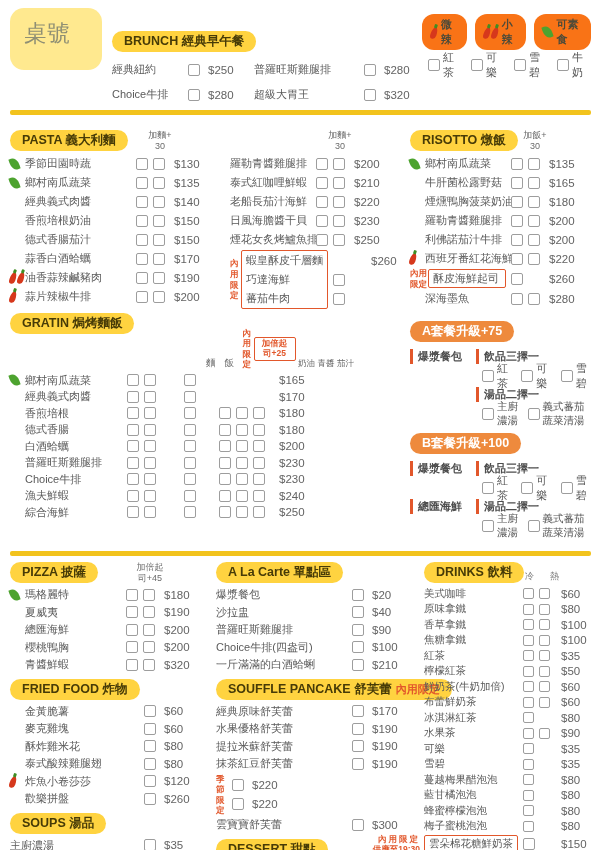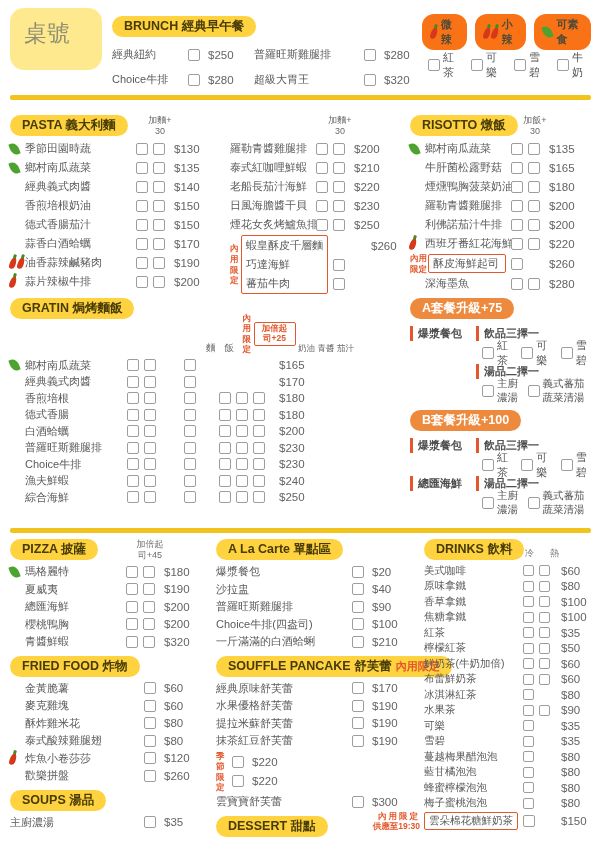--- a/index.html
+++ b/index.html
@@ -22,34 +22,34 @@
   .cb{width:12px;height:12px;border:1.4px solid #9d9d9d;border-radius:2px;background:#fff;display:inline-block;flex:none;box-sizing:border-box;}
   
   .icon-chili{display:inline-block;width:6px;height:12px;background:#d6381c;
       border-radius:50% 50% 60% 40%/65% 65% 35% 35%;transform:rotate(20deg);position:relative;margin:1px 2px 0 0;}
   .icon-chili::before{content:"";position:absolute;top:-3px;left:1px;width:3px;height:4px;background:#3f8d23;border-radius:1px;}
   .icon-leaf{display:inline-block;width:9px;height:12px;background:#4da32f;border-radius:0 70% 0 70%;transform:rotate(-18deg);margin-right:2px;}
   
   .top{display:flex;gap:10px;align-items:flex-start;}
   .table-box{width:92px;height:62px;background:#ffe98f;border-radius:14px;flex:none;
              font-size:23px;color:#8f8f74;padding:10px 0 0 14px;box-sizing:border-box;}
-  .brunch{width:300px;flex:none;margin-top:8px;}
+  .brunch{width:300px;flex:none;margin-top:23px;}
   .brunch-grid{display:grid;grid-template-columns:138px 172px;column-gap:4px;row-gap:6px;margin-top:8px;}
   .top-right{flex:1;margin-top:6px;}
   .legend{display:flex;gap:8px;justify-content:flex-end;}
   .lg-pill{display:inline-flex;align-items:center;gap:2px;background:#f97316;border-radius:12px;
            padding:3px 9px;font-size:11px;font-weight:bold;color:#4c4a39;}
   .rb{border-left:3px solid #e2572b;padding-left:5px;font-weight:bold;color:#4e4e4e;font-size:11px;white-space:nowrap;}
   .drink4{margin:8px 0 4px 6px;}
   .opts{display:flex;gap:9px;align-items:center;margin-left:6px;}
   .opt{display:inline-flex;gap:3px;align-items:center;font-size:11px;color:#555;}
   
   .main-grid{display:grid;grid-template-columns:206px 166px 181px;column-gap:14px;
              grid-template-areas:"p1 p2 ri" "gr gr se";margin-top:2px;}
-  .p1{grid-area:p1}.p2{grid-area:p2}.ri{grid-area:ri}.gr{grid-area:gr;margin-top:4px}.se{grid-area:se;margin-top:4px}
+  .p1{grid-area:p1}.p2{grid-area:p2}.ri{grid-area:ri}.gr{grid-area:gr;margin-top:4px}.se{grid-area:se;margin-top:12px}
   .sec-head{height:30px;display:flex;align-items:flex-end;margin-bottom:3px;}
   .addon{width:28px;margin-left:auto;margin-right:42px;font-size:9px;line-height:1.15;color:#6b6b6b;
          text-align:center;word-break:break-all;}
   
   .special{display:flex;align-items:stretch;position:relative;margin-top:1px;}
   .vtext{width:10px;font-size:8.5px;line-height:1.25;word-break:break-all;color:#e2572b;font-weight:bold;flex:none;margin-right:1px;align-self:center;}
   .rbox{border:1.5px solid #e2572b;border-radius:2px;padding:0 4px;}
   .snames{display:flex;flex-direction:column;justify-content:center;flex:1;}
   .srow{height:19px;line-height:19px;font-size:11px;white-space:nowrap;}
   .scells{display:flex;flex-direction:column;justify-content:center;margin-left:5px;}

